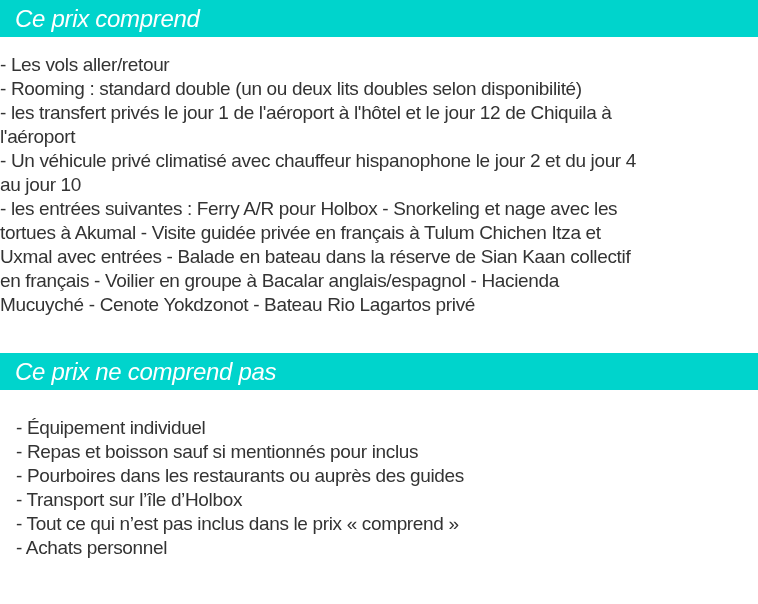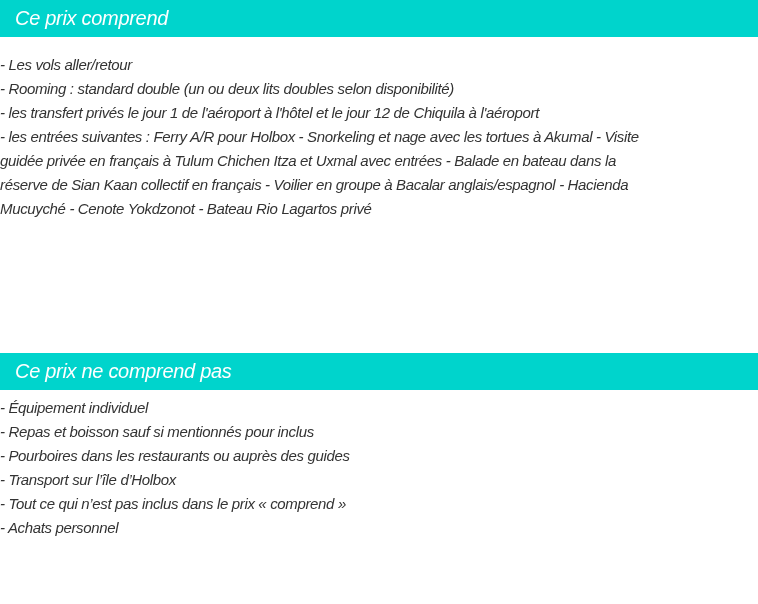--- a/index.html
+++ b/index.html
@@ -1,43 +1,44 @@
 <!DOCTYPE html>
 <html><head>
   <meta charset="utf-8">
   <style>
     html, body { margin: 0; padding: 0; background: #ffffff; }
     body { width: 758px; height: 604px; overflow: hidden; position: relative;
            font-family: "Liberation Sans", sans-serif; }
     .section-header {
       position: absolute; left: 0; width: 758px; height: 37px;
       background: #00D4CC; color: #ffffff;
-      font-style: italic; font-size: 20px; line-height: 37px;
+      font-style: italic; font-size: 24px; line-height: 37px;
       padding-left: 15px; box-sizing: border-box;
       letter-spacing: -0.3px;
     }
     #h1 { top: 0; }
     #h2 { top: 353px; }
     .list {
       position: absolute; left: 0; width: 642px; margin: 0; padding: 0;
-      list-style: none; color: #333333; font-style: italic;
-      font-size: 15px; line-height: 24px; letter-spacing: -0.35px;
+      list-style: none; color: #333333; 
+      font-size: 19px; line-height: 24px; letter-spacing: -0.35px;
     }
     #list1 { top: 53px; }
-    #list2 { top: 396px; }
+    #list2 { top: 416px; margin-left: 16px; }
     .list li { margin: 0; padding: 0; }
   </style>
 </head>
 <body>
 
 <div id="h1" class="section-header">Ce prix comprend</div>
 <ul id="list1" class="list">
   <li>- Les vols aller/retour</li>
   <li>- Rooming : standard double (un ou deux lits doubles selon disponibilité)</li>
   <li>- les transfert privés le jour 1 de l'aéroport à l'hôtel et le jour 12 de Chiquila à l'aéroport</li>
+  <li>- Un véhicule privé climatisé avec chauffeur hispanophone le jour 2 et du jour 4 au jour 10</li>
   <li>- les entrées suivantes : Ferry A/R pour Holbox - Snorkeling et nage avec les tortues à Akumal - Visite guidée privée en français à Tulum Chichen Itza et Uxmal avec entrées - Balade en bateau dans la réserve de Sian Kaan collectif en français - Voilier en groupe à Bacalar anglais/espagnol - Hacienda Mucuyché - Cenote Yokdzonot - Bateau Rio Lagartos privé</li>
 </ul>
 
 <div id="h2" class="section-header">Ce prix ne comprend pas</div>
 <ul id="list2" class="list">
   <li>- Équipement individuel</li>
   <li>- Repas et boisson sauf si mentionnés pour inclus</li>
   <li>- Pourboires dans les restaurants ou auprès des guides</li>
   <li>- Transport sur l’île d’Holbox</li>
   <li>- Tout ce qui n’est pas inclus dans le prix « comprend »</li>

